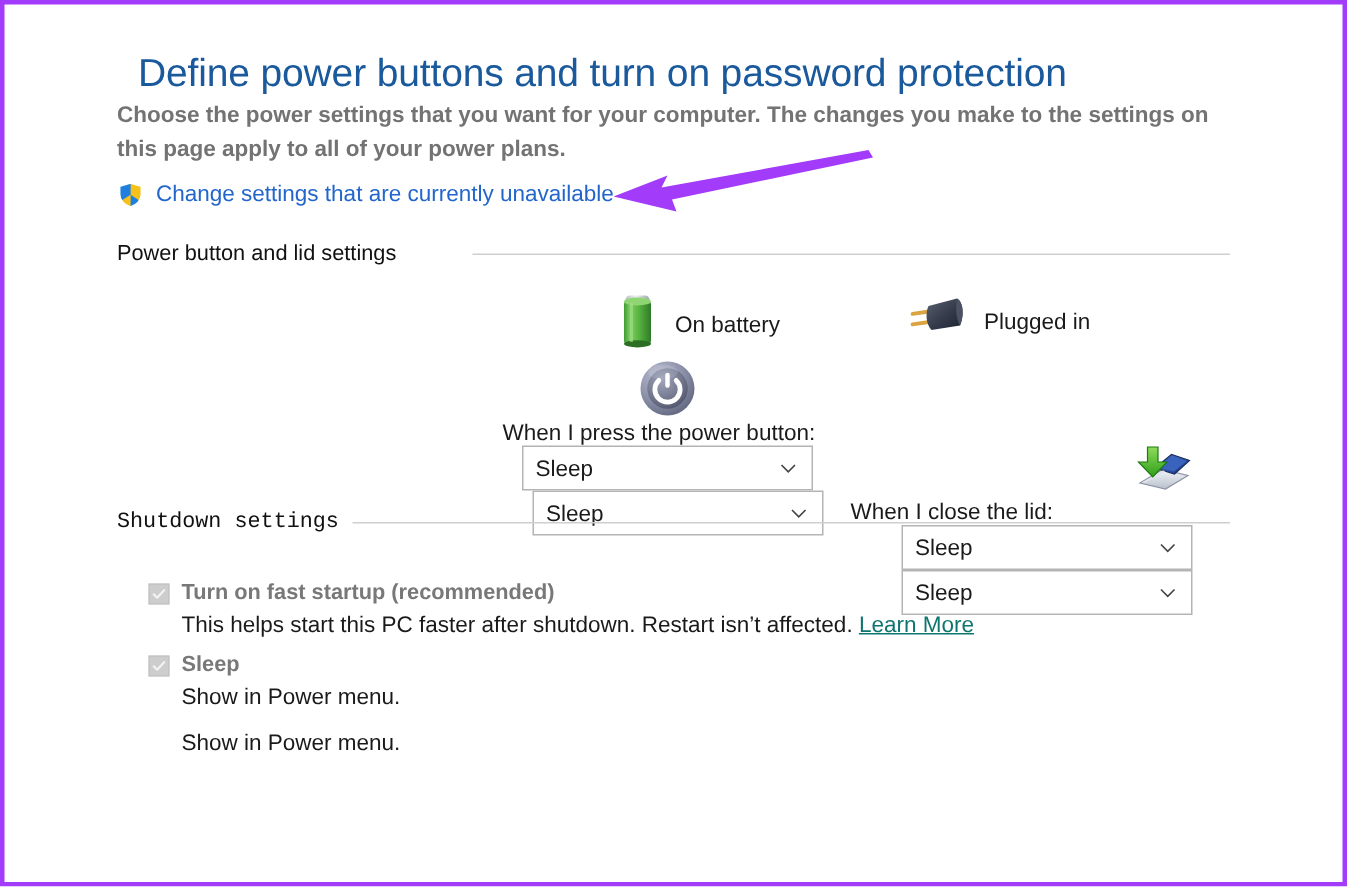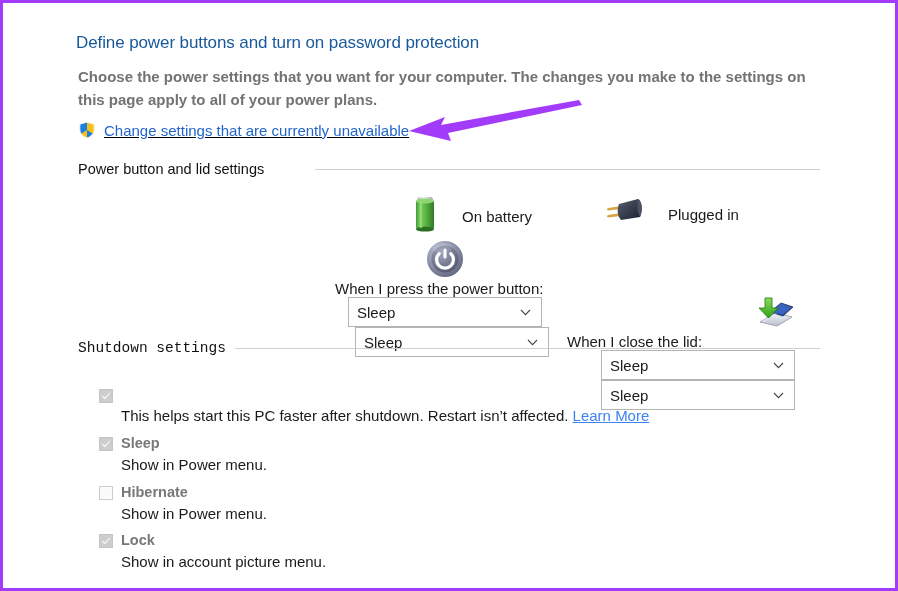--- a/index.html
+++ b/index.html
@@ -24,23 +24,23 @@
   .content {
     position: absolute;
     left: 0; top: 0;
     width: 892px;
     height: 585px;
   }
 
   
   .page-title {
     position: absolute;
-    left: 73px;
+    left: 89px;
     top: 30px;
-    font-size: 17px;
+    font-size: 26px;
     color: #19599c;
     letter-spacing: -0.1px;
     white-space: nowrap;
   }
   .intro {
     position: absolute;
     left: 75px;
     top: 62px;
     width: 742px;
     font-size: 15px;
@@ -48,23 +48,22 @@
     color: #737373;
     font-weight: bold;
   }
 
   
   .uac-row {
     position: absolute;
     left: 75px;
     top: 118px;
     display: flex;
-    align-items: flex-end;
+    align-items: flex-start;
     gap: 8px;
-    text-decoration: underline;
   }
   .shield-icon {
     width: 18px;
     height: 18px;
     display: block;
     flex: none;
   }
   .uac-link {
     font-size: 15px;
     color: #2266cc;
@@ -102,21 +101,21 @@
     background: #cfcfcf;
   }
   #sec-power { top: 158px; gap: 42px; }
   #sec-shutdown { top: 337px; font-family: Liberation Mono, monospace; }
 
   
   .col-head {
     position: absolute;
     display: flex;
     align-items: center;
-    gap: 23px;
+    gap: 11px;
     top: 192px;
   }
   #col-battery { left: 408px; }
   #col-plugged { left: 602px; }
   .col-head .col-label {
     font-size: 15px;
     color: #1a1a1a;
     white-space: nowrap;
   }
 
@@ -213,21 +212,21 @@
     line-height: 18px;
   }
   .check-desc {
     font-size: 15px;
     color: #1a1a1a;
     margin-left: 22px;
     margin-top: 3px;
     line-height: 20px;
   }
   .check-desc a {
-    color: #3b82f6;
+    color: #0f766e;
     text-decoration: underline;
   }
   #chk-fast     { top: 383px; }
   #chk-sleep    { top: 431px; }
   #chk-hibernate{ top: 480px; }
   #chk-lock     { top: 528px; }
 </style>
 </head>
 <body>
 
@@ -403,20 +402,21 @@
       <span class="rule"></span>
     </div>
 
     <div class="check-item" id="chk-fast">
       <div class="check-line">
         <span class="checkbox checked">
           <svg width="10" height="10" viewBox="0 0 10 10">
             <path d="M1.5 5.2 L3.8 7.5 L8.5 2.4" fill="none" stroke="#f4f4f4" stroke-width="1.4" stroke-linecap="round" stroke-linejoin="round"></path>
           </svg>
         </span>
+        <span class="check-title">Turn on fast startup (recommended)</span>
       </div>
       <div class="check-desc">
         <span>This helps start this PC faster after shutdown. Restart isn’t affected.</span>
         <a href="#">Learn More</a>
       </div>
     </div>
 
     <div class="check-item" id="chk-sleep">
       <div class="check-line">
         <span class="checkbox checked">
@@ -425,37 +425,20 @@
           </svg>
         </span>
         <span class="check-title">Sleep</span>
       </div>
       <div class="check-desc">
         <span>Show in Power menu.</span>
       </div>
     </div>
 
     <div class="check-item" id="chk-hibernate">
-      <div class="check-line">
-        <span class="checkbox unchecked"></span>
-        <span class="check-title">Hibernate</span>
-      </div>
       <div class="check-desc">
         <span>Show in Power menu.</span>
       </div>
     </div>
 
-    <div class="check-item" id="chk-lock">
-      <div class="check-line">
-        <span class="checkbox checked">
-          <svg width="10" height="10" viewBox="0 0 10 10">
-            <path d="M1.5 5.2 L3.8 7.5 L8.5 2.4" fill="none" stroke="#f4f4f4" stroke-width="1.4" stroke-linecap="round" stroke-linejoin="round"></path>
-          </svg>
-        </span>
-        <span class="check-title">Lock</span>
-      </div>
-      <div class="check-desc">
-        <span>Show in account picture menu.</span>
-      </div>
-    </div>
 
   </div>
 </div>
 
 </body></html>

